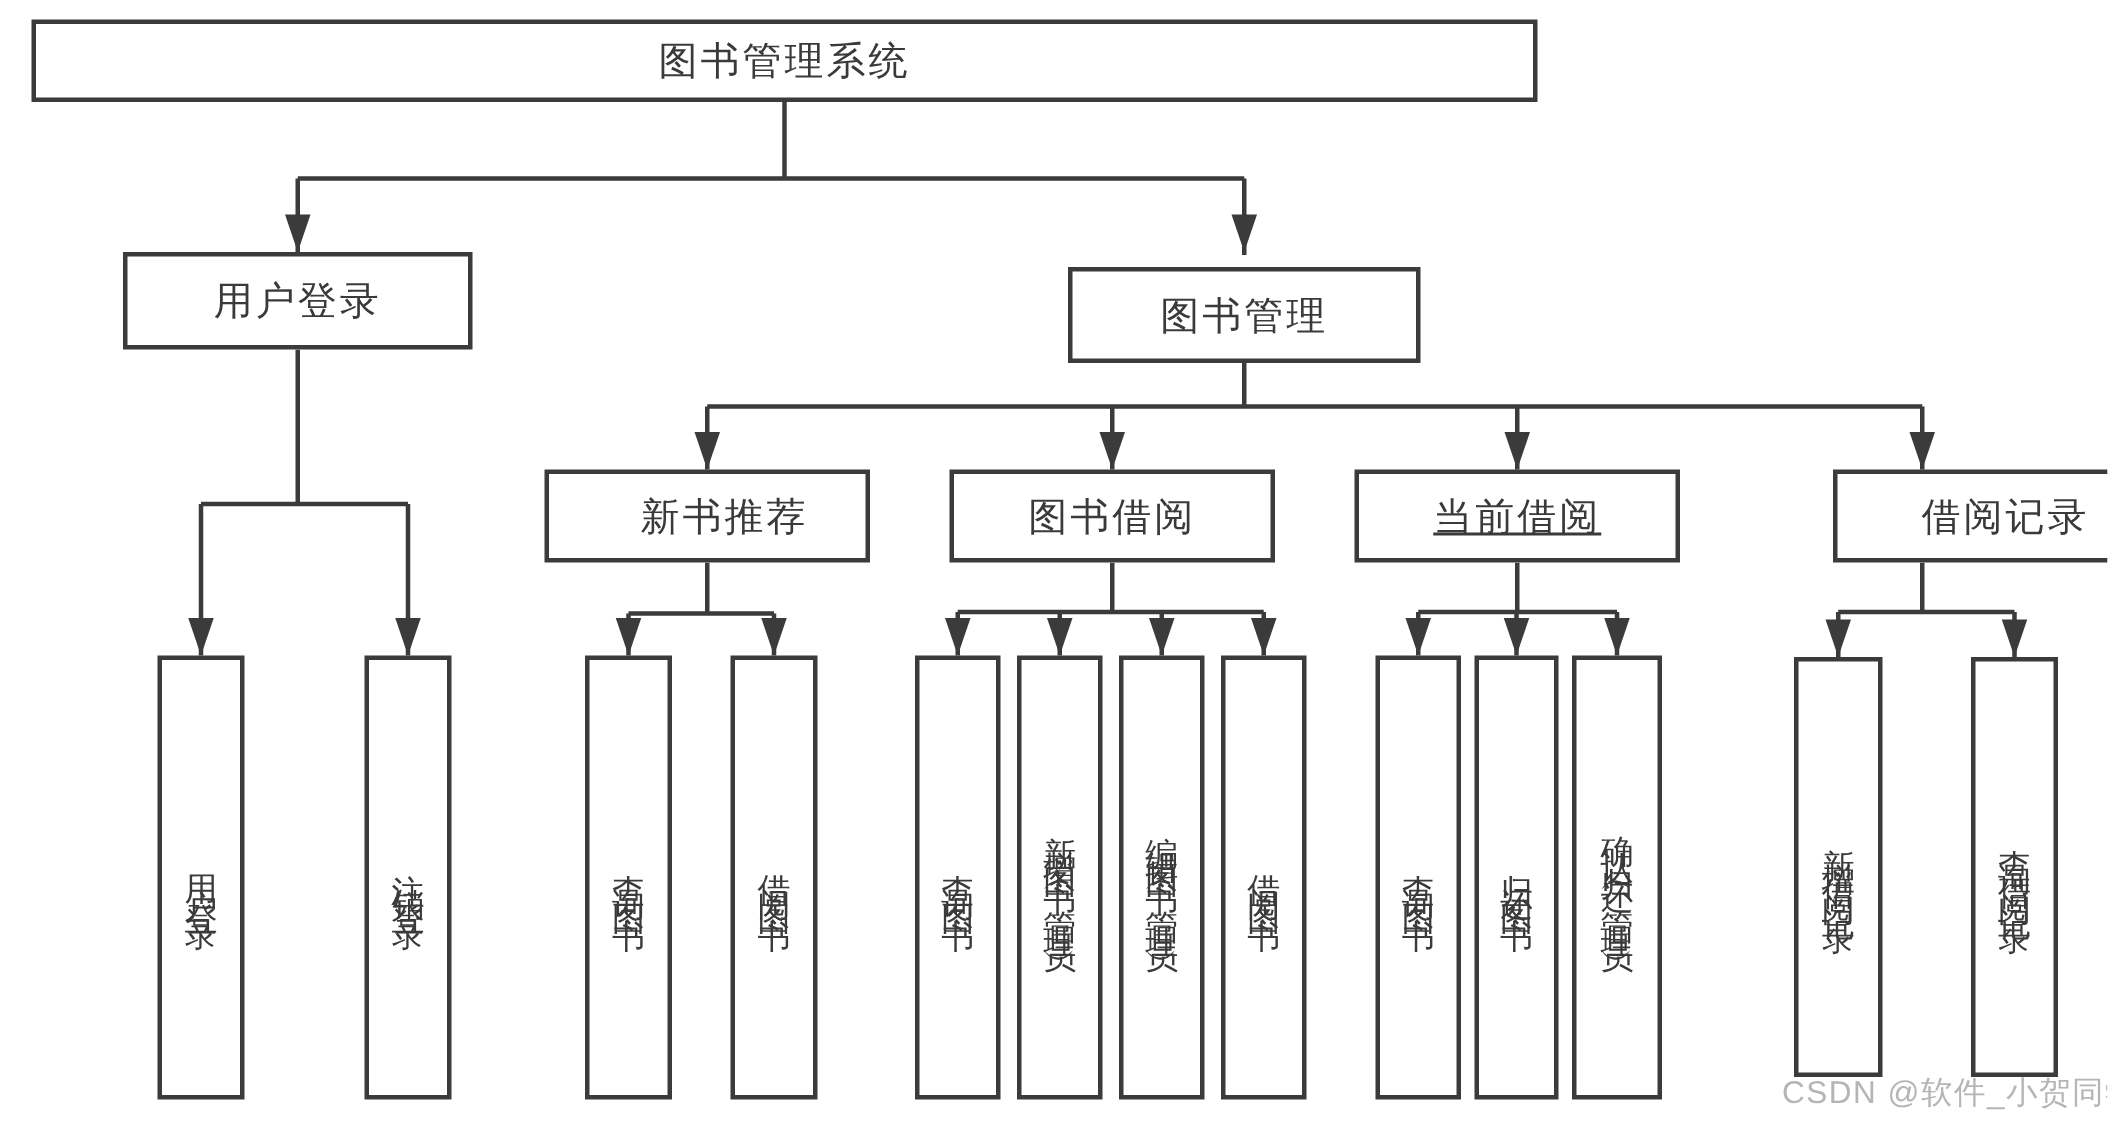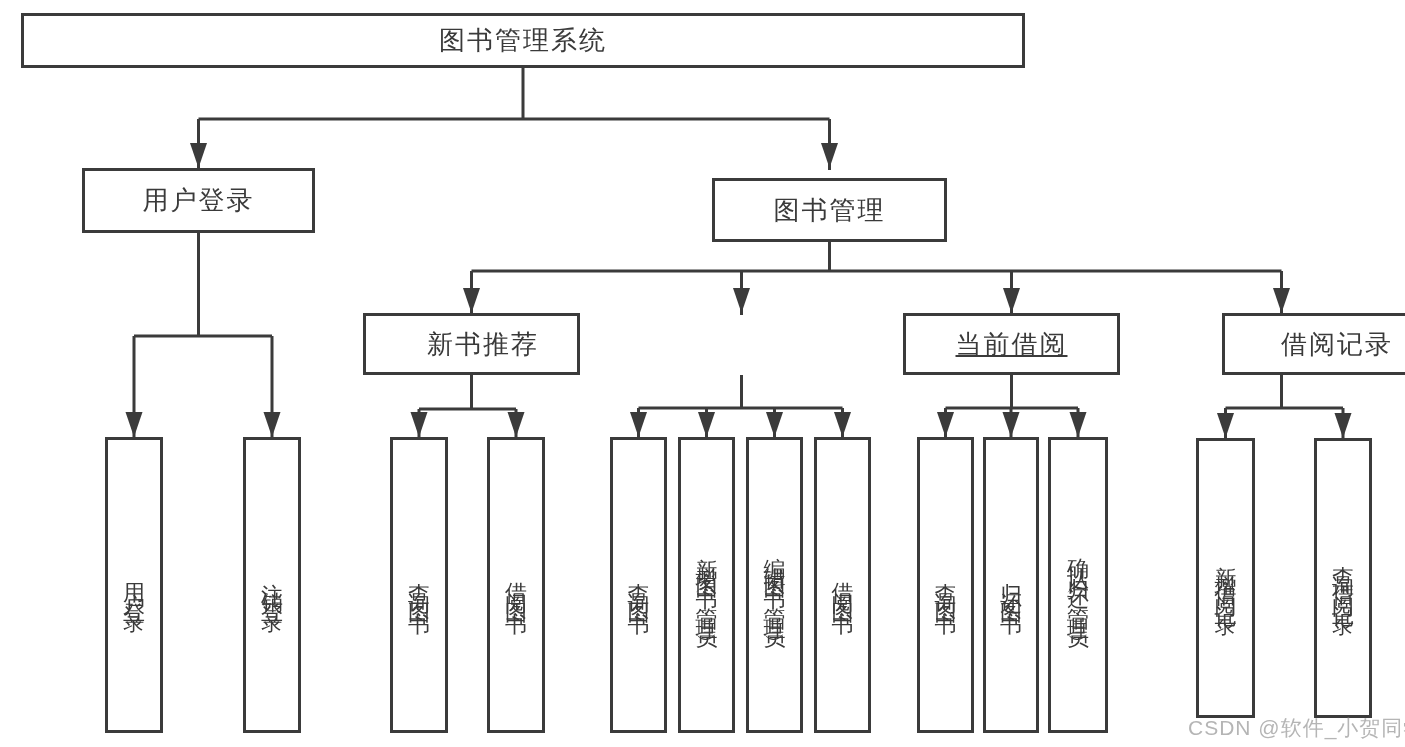--- a/index.html
+++ b/index.html
@@ -127,20 +127,23 @@
   <div class="hbox" style="left:82px; top:168px; width:233px; height:65px;">
     <span class="lbl">用户登录</span>
   </div>
   <div class="hbox" style="left:712px; top:168px; width:235px; height:64px;margin-top:10px;">
     <span class="lbl">图书管理</span>
   </div>
 
   <div class="hbox" style="left:363px; top:313px; width:217px; height:62px;padding-left:23px;">
     <span class="lbl">新书推荐</span>
   </div>
+  <div class="hbox" style="left:633px; top:313px; width:217px; height:62px;">
+    <span class="lbl">图书借阅</span>
+  </div>
   <div class="hbox" style="left:903px; top:313px; width:217px; height:62px;text-decoration:underline;">
     <span class="lbl">当前借阅</span>
   </div>
   <div class="hbox" style="left:1222px; top:313px; width:217px; height:62px;padding-left:13px;">
     <span class="lbl">借阅记录</span>
   </div>
 
   <div class="vbox" style="left:105px; top:437px; width:58px; height:296px;">
     <span class="lbl">用户登录</span>
   </div>

